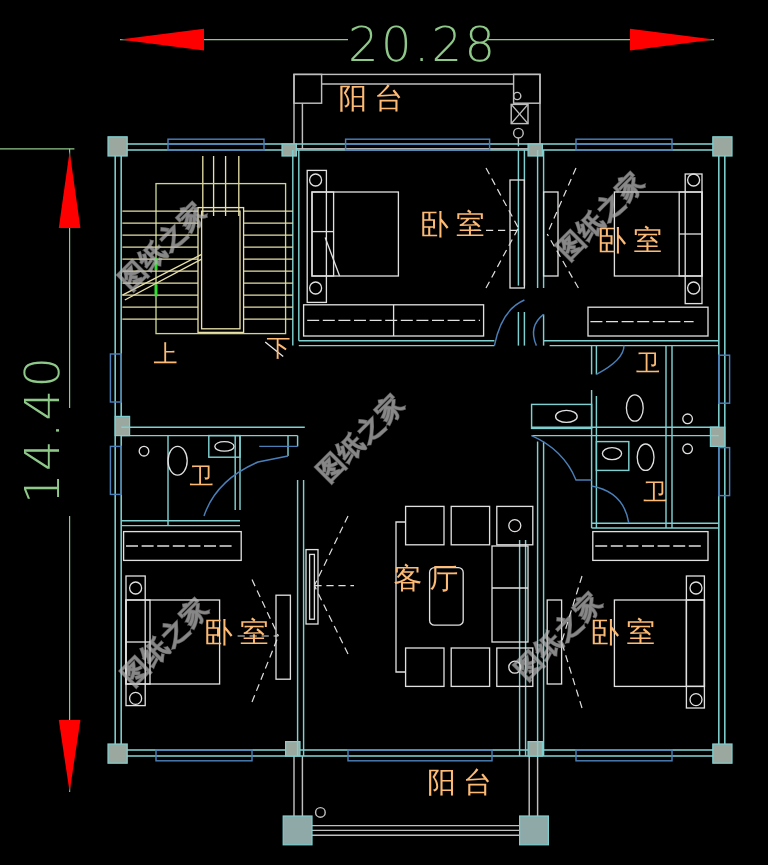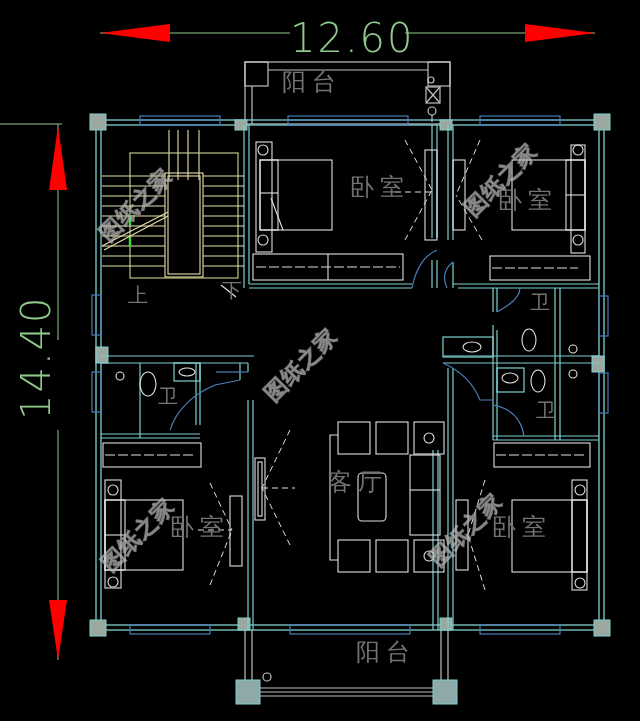--- a/index.html
+++ b/index.html
@@ -1,18 +1,18 @@
 <!DOCTYPE html>
 <html><head>
 <meta charset="utf-8">
 <style>
   html, body { margin: 0; padding: 0; background: #000; }
   body { width: 640px; height: 721px; overflow: hidden; position: relative; font-family: "DejaVu Sans", sans-serif; }
   #plan { position: absolute; left: 0; top: 0; width: 640px; height: 721px; }
-  .lbl { position: absolute; color: #737373; font-family: "DejaVu Sans", sans-serif; font-size: 24px; letter-spacing: 6px; white-space: nowrap; line-height: 1; }
+  .lbl { position: absolute; color: #fdba74; font-family: "DejaVu Sans", sans-serif; font-size: 24px; letter-spacing: 6px; white-space: nowrap; line-height: 1; }
   .dim { position: absolute; color: #8fc98a; font-family: "DejaVu Sans", sans-serif; font-weight: 200; white-space: nowrap; line-height: 1; }
   .dim-h { left: 290px; top: 18px; font-size: 40px; letter-spacing: 2px; }
   .dim-v { left: 16px; top: 420px; font-size: 40px; letter-spacing: 2px; transform: rotate(-90deg); transform-origin: left top; }
   .stair-lbl { font-size: 20px; letter-spacing: 0; }
   .wc-lbl { font-size: 20px; letter-spacing: 0; }
   .wm { position: absolute; color: rgba(150,150,150,0.55); font-family: "DejaVu Sans", sans-serif; font-weight: bold; font-size: 22px; transform: rotate(-45deg); white-space: nowrap; -webkit-text-stroke: 1px rgba(200,200,200,0.45); letter-spacing: 1px; }
 </style>
 </head>
 <body>
 
@@ -276,21 +276,21 @@
     <line x1="290" y1="545" x2="262" y2="488"></line>
     <line x1="262" y1="488" x2="295" y2="488"></line>
     <line x1="210" y1="483" x2="232" y2="530"></line>
     <line x1="210" y1="585" x2="232" y2="530"></line>
     <line x1="198" y1="530" x2="232" y2="530"></line>
     <line x1="485" y1="480" x2="468" y2="535"></line>
     <line x1="485" y1="590" x2="468" y2="535"></line>
   </g>
 </svg>
 
-<div class="dim dim-h">12.60</div>
+<div class="dim dim-h">20.28</div>
 <div class="dim dim-v">14.40</div>
 
 <div class="lbl" style="left:282px;top:70px;">阳台</div>
 <div class="lbl" style="left:350px;top:175px;">卧室</div>
 <div class="lbl" style="left:498px;top:188px;">卧室</div>
 <div class="lbl stair-lbl" style="left:128px;top:285px;">上</div>
 <div class="lbl stair-lbl" style="left:222px;top:280px;">下</div>
 <div class="lbl wc-lbl" style="left:530px;top:292px;">卫</div>
 <div class="lbl wc-lbl" style="left:158px;top:386px;">卫</div>
 <div class="lbl wc-lbl" style="left:536px;top:400px;">卫</div>

